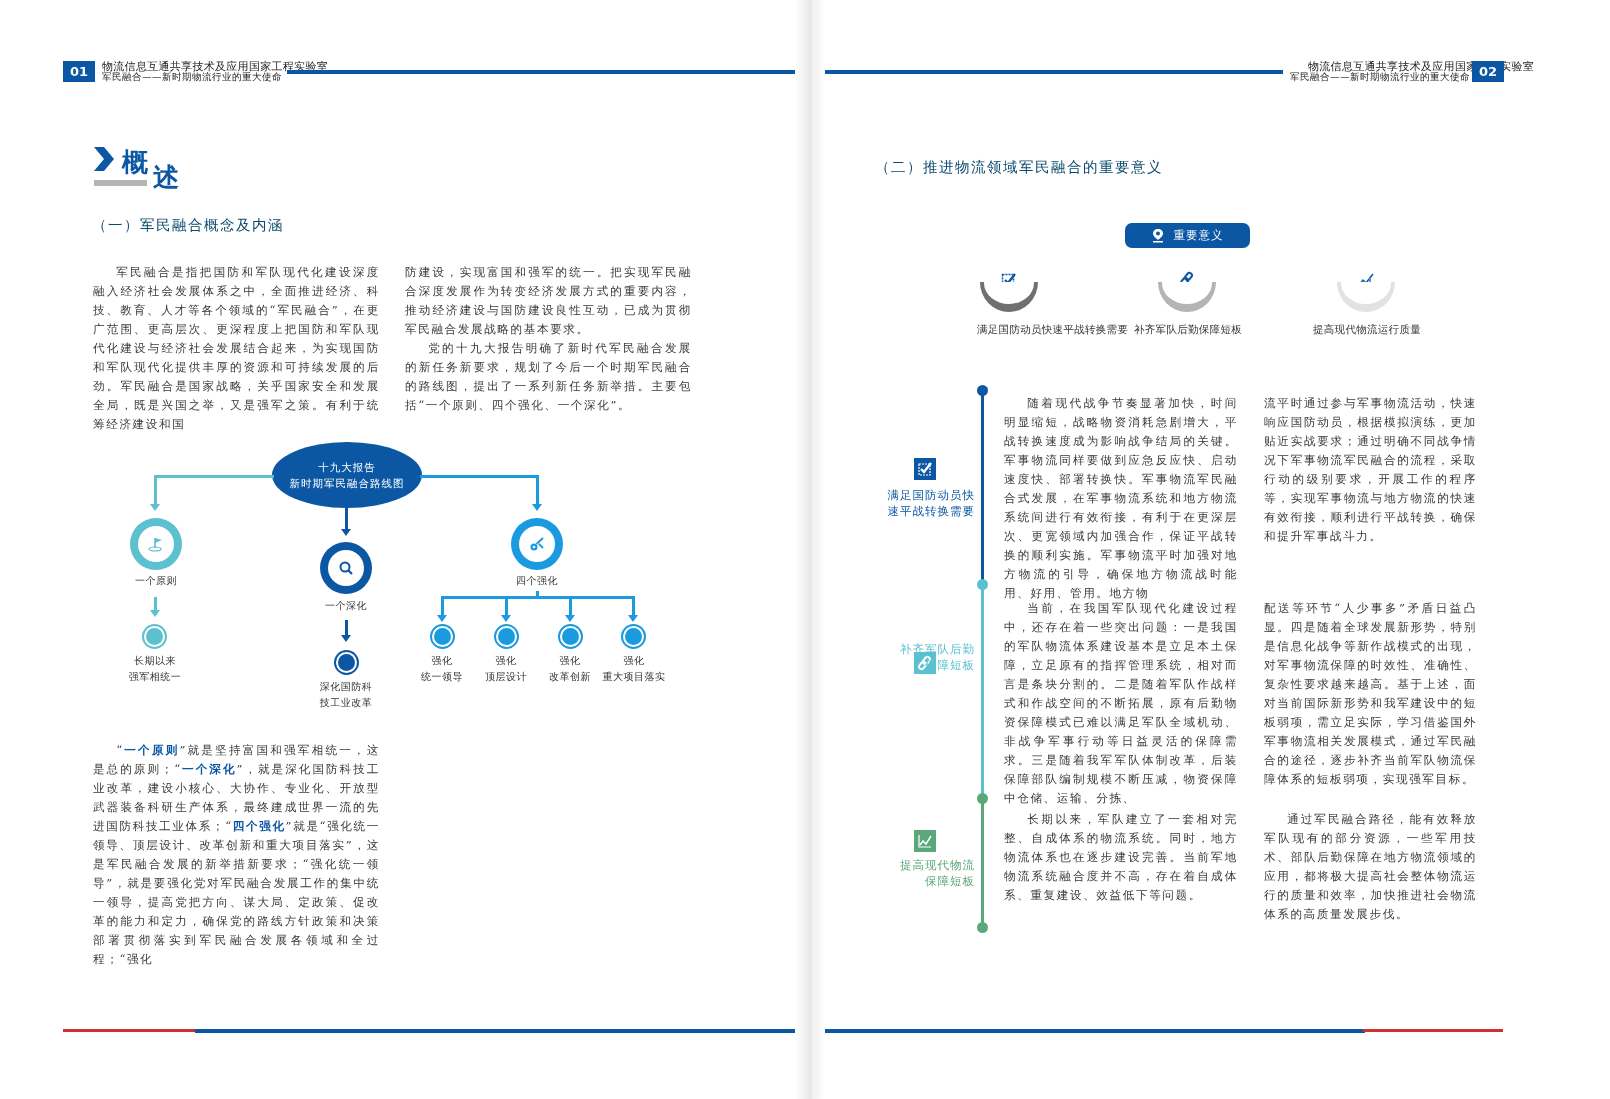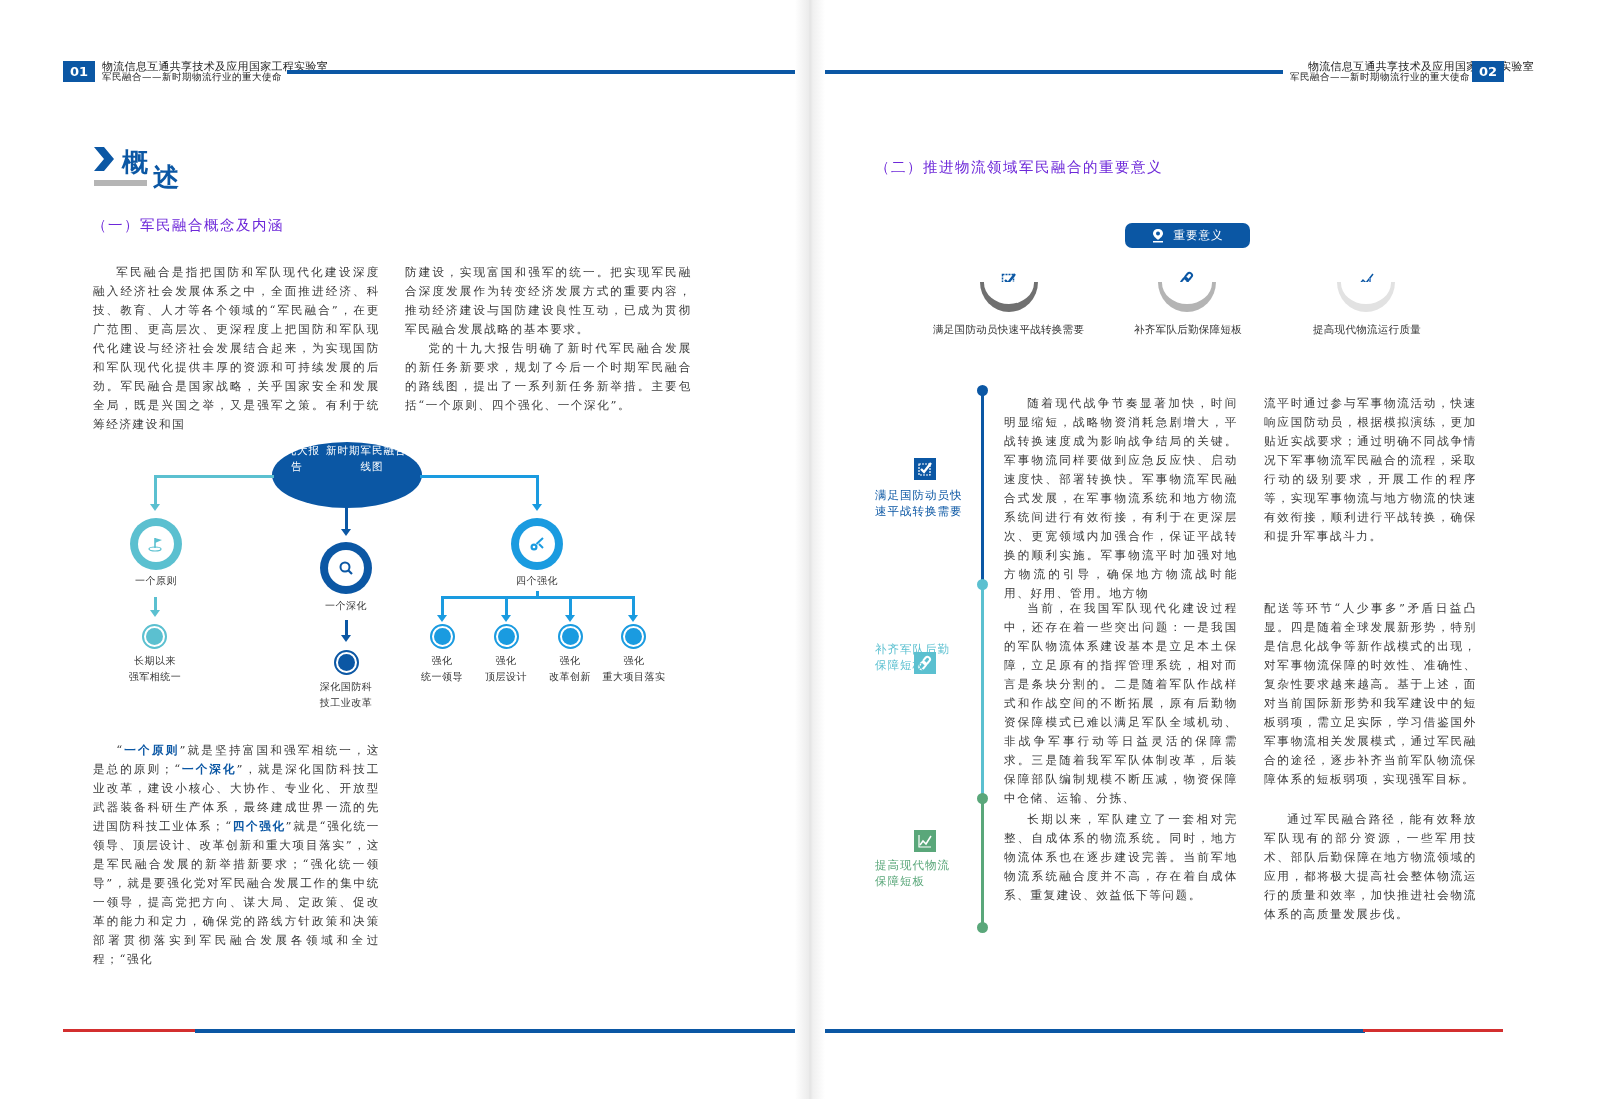--- a/index.html
+++ b/index.html
@@ -18,46 +18,46 @@
   .hdr-main{position:absolute;top:71px;font-size:9.5px;color:#222;white-space:nowrap;letter-spacing:0.5px}
   .hdr-line{position:absolute;top:70px;height:4px;background:#0b57a4}
 
   
   .foot-red{position:absolute;top:1029px;height:3px;background:#d32f2f}
   .foot-blue{position:absolute;top:1029px;height:4px;background:#0b57a4}
   .sec-title-1{position:absolute;left:122px;top:145px;font-size:26px;color:#0b57a4;font-weight:bold}
   .sec-title-2{position:absolute;left:153px;top:160px;font-size:26px;color:#0b57a4;font-weight:bold}
   .sec-bar{position:absolute;left:94px;top:180px;width:53px;height:6px;background:#b5b5b5}
 
-  .sub-title{position:absolute;font-size:14.5px;color:#6d28d9;letter-spacing:1.5px;white-space:nowrap}
+  .sub-title{position:absolute;font-size:14.5px;color:#0c4a6e;letter-spacing:1.5px;white-space:nowrap}
 
   .para{position:absolute;font-size:11.6px;line-height:19px;color:#3a3a3a;text-align:justify;letter-spacing:1.6px}
   .para p{text-indent:2em}
   .para p.noindent{text-indent:0}
   .hl{color:#0b57a4;font-weight:bold}
-  .oval{position:absolute;left:272px;top:442px;width:150px;height:66px;border-radius:50%;background:#0b57a4;color:#fff;font-size:10.5px;text-align:center;display:flex;flex-direction:row;justify-content:center;line-height:16px;letter-spacing:1px}
+  .oval{position:absolute;left:272px;top:442px;width:150px;height:66px;border-radius:50%;background:#0b57a4;color:#fff;font-size:10.5px;text-align:center;display:flex;flex-direction:column;justify-content:center;line-height:16px;letter-spacing:1px}
   .ring{position:absolute;border-radius:50%;display:flex;align-items:center;justify-content:center}
   .ring .inner{border-radius:50%;background:#fff;display:flex;align-items:center;justify-content:center}
   .dot{position:absolute;border-radius:50%;background:#fff;display:flex;align-items:center;justify-content:center}
   .dot .core{border-radius:50%}
   .lbl{position:absolute;font-size:10px;color:#333;text-align:center;line-height:16px;white-space:nowrap;letter-spacing:0.5px}
   .vline{position:absolute;width:3px}
   .hline{position:absolute;height:3px}
   .arrow{position:absolute;width:0;height:0;border-left:5px solid transparent;border-right:5px solid transparent}
 
   
   .pill{position:absolute;left:1125px;top:223px;width:125px;height:25px;border-radius:7px;background:#0b57a4;color:#fff;font-size:11.5px;display:flex;align-items:center;justify-content:center;gap:10px;letter-spacing:1px}
   .bowl{position:absolute;width:58px;height:30px;border-bottom-left-radius:29px 30px;border-bottom-right-radius:29px 30px;overflow:hidden}
   .bowl::after{content:"";position:absolute;left:4px;top:-20px;width:50px;height:42px;border-radius:50%;background:#fff}
   .sig-lbl{position:absolute;font-size:10.5px;color:#333;white-space:nowrap;letter-spacing:0.3px}
 
   .tl-line{position:absolute;left:981px;width:3px}
   .tl-dot{position:absolute;left:977px;width:11px;height:11px;border-radius:50%}
   .side-icon{position:absolute;left:914px;width:22px;height:22px;display:flex;align-items:center;justify-content:center}
-  .side-lbl{position:absolute;left:875px;width:100px;text-align:left;font-size:11.5px;line-height:16px;letter-spacing:1px}
+  .side-lbl{position:absolute;left:875px;width:100px;text-align:right;font-size:11.5px;line-height:16px;letter-spacing:1px}
 </style>
 </head>
 <body>
 
 <div class="page page-left">
   <div class="hdr-num" style="left:63px">01</div>
   <div class="hdr-small" style="left:102px">物流信息互通共享技术及应用国家工程实验室</div>
   <div class="hdr-main" style="left:102px">军民融合——新时期物流行业的重大使命</div>
   <div class="hdr-line" style="left:287px;width:518px"></div>
 
@@ -219,21 +219,21 @@
   </svg>
   <span>重要意义</span>
 </div>
 
 <div>
   <svg style="position:absolute;left:1001px;top:272px" width="16" height="16" viewBox="0 0 16 16">
     <rect x="1.5" y="2.5" width="11" height="11" fill="none" stroke="#0b57a4" stroke-width="1.5" stroke-dasharray="2 1"></rect>
     <polyline points="4,8 7,11 14,2" fill="none" stroke="#0b57a4" stroke-width="2.4"></polyline>
   </svg>
   <div class="bowl" style="left:980px;top:282px;background:#707070"></div>
-  <div class="sig-lbl" style="left:933px;top:323px">满足国防动员快速平战转换需要</div>
+  <div class="sig-lbl" style="left:977px;top:323px">满足国防动员快速平战转换需要</div>
 </div>
 <div>
   <svg style="position:absolute;left:1179px;top:271px" width="16" height="16" viewBox="0 0 16 16">
     <rect x="7" y="1.5" width="5" height="8" rx="2.5" transform="rotate(40 9.5 5.5)" fill="none" stroke="#0b57a4" stroke-width="2"></rect>
     <rect x="3" y="6.5" width="5" height="8" rx="2.5" transform="rotate(40 5.5 10.5)" fill="none" stroke="#0b57a4" stroke-width="2"></rect>
   </svg>
   <div class="bowl" style="left:1158px;top:282px;background:#b4b4b4"></div>
   <div class="sig-lbl" style="left:1134px;top:323px">补齐军队后勤保障短板</div>
 </div>
 <div>

